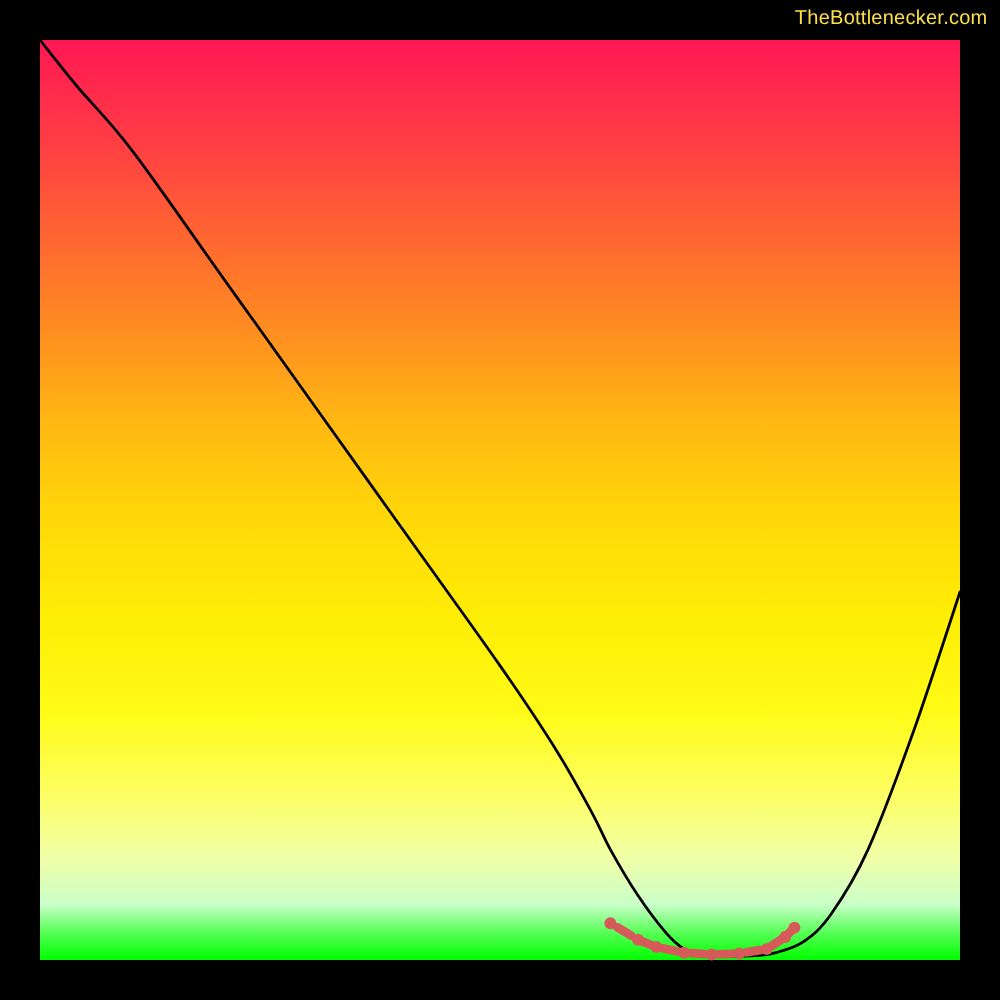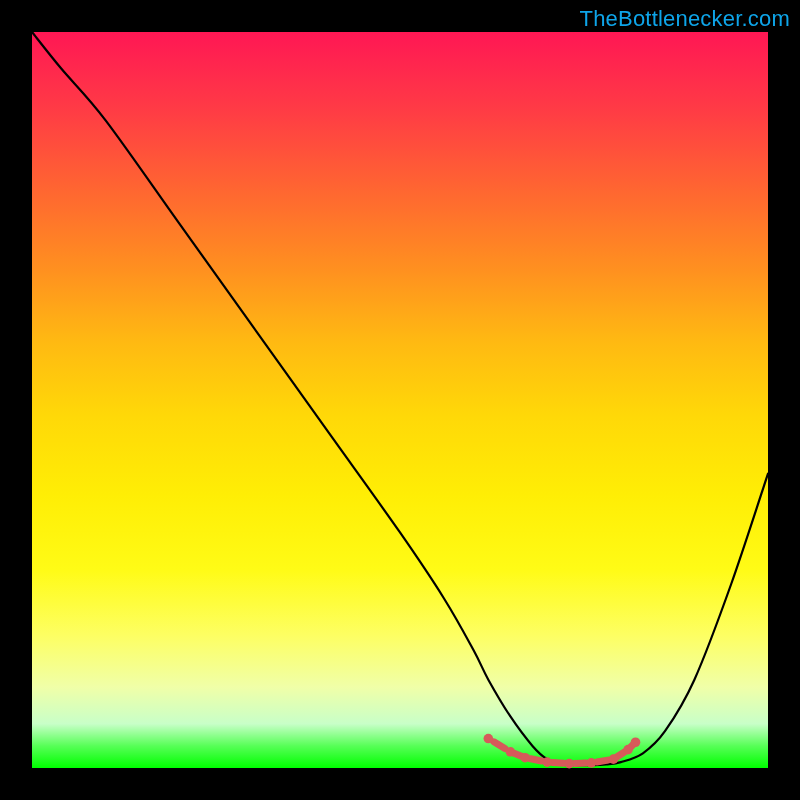--- a/index.html
+++ b/index.html
@@ -29,23 +29,23 @@
       #f0ffa8 89%,
       #c8ffc8 94%,
       #57ff57 97%,
       #00ff00 100%
     );
   }
   .watermark {
     position: absolute;
     top: 6px;
     right: 10px;
-    color: #0ea5e9;
+    color: #fde047;
     font-family: Arial, Helvetica, sans-serif;
-    font-size: 22px;
+    font-size: 16px;
     font-weight: 400;
     letter-spacing: 0.2px;
   }
   svg.curve {
     position: absolute;
     left: 0;
     top: 0;
     width: 736px;
     height: 736px;
     overflow: visible;

